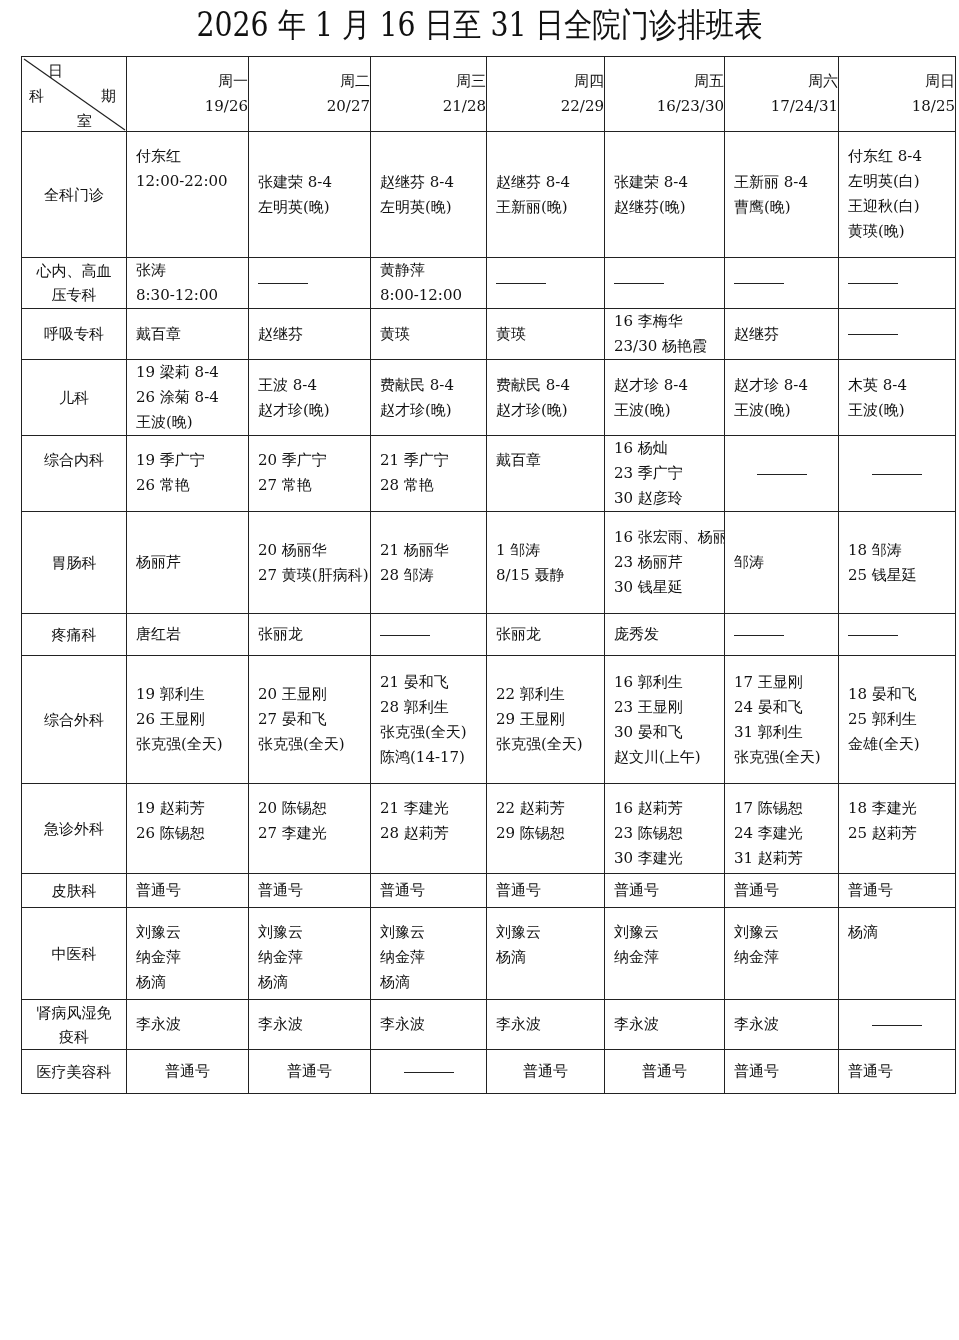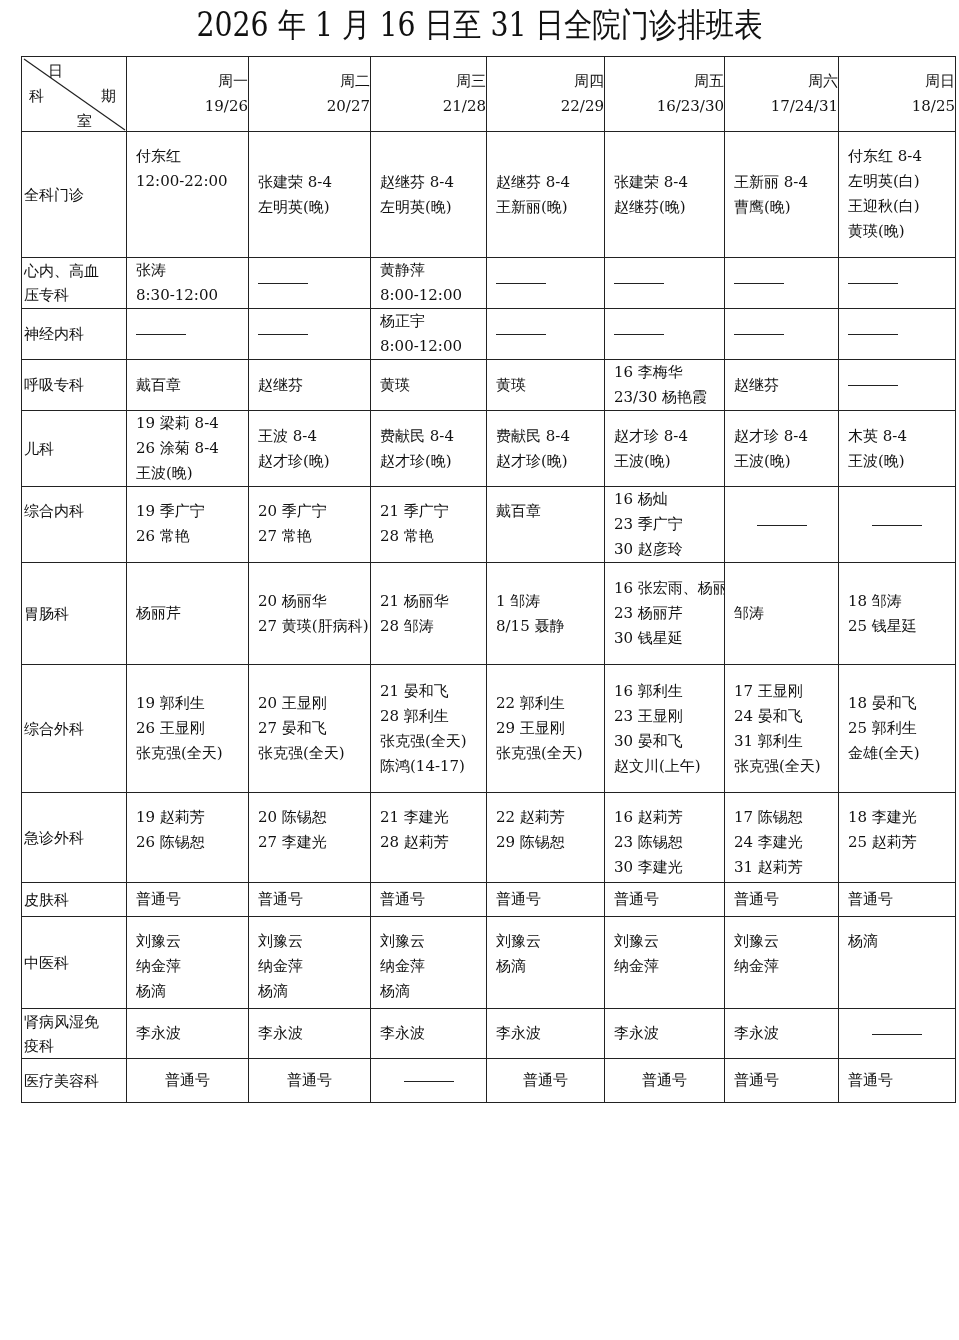--- a/index.html
+++ b/index.html
@@ -6,21 +6,21 @@
   body { width: 959px; height: 1340px; position: relative; overflow: hidden;
          font-family: "DejaVu Serif", "Liberation Serif", serif; color: #111; }
   .title { position: absolute; left: 0; top: 4px; width: 959px; text-align: center;
            font-size: 33px; line-height: 42px; letter-spacing: 0px; color: #111;
            font-family: "DejaVu Serif", serif; transform: scaleX(0.86); transform-origin: center; }
   table.sched { position: absolute; left: 21px; top: 56px; width: 934px;
                 border-collapse: collapse; table-layout: fixed; }
   table.sched td, table.sched th { border: 1.5px solid #222; vertical-align: middle;
                 padding: 0 0 0 9px; font-size: 15px; line-height: 25px; font-weight: normal;
                 text-align: left; overflow: hidden; }
-  table.sched td.dept { padding: 0 2px; font-size: 15px; line-height: 24px; }
+  table.sched td.dept { text-align: center; padding: 0 2px; font-size: 15px; line-height: 24px; }
   table.sched th.day { text-align: right; padding: 0; font-size: 15px; line-height: 25px; }
   .corner { position: relative; padding: 0 !important; }
   .corner svg { position: absolute; left: 0; top: 0; }
   .corner .c1 { position: absolute; left: 26px; top: 2px; font-size: 15px; }
   .corner .c2 { position: absolute; left: 7px; top: 27px; font-size: 15px; }
   .corner .c3 { position: absolute; right: 10px; top: 27px; font-size: 15px; }
   .corner .c4 { position: absolute; left: 55px; top: 52px; font-size: 15px; }
   .line { display: block; white-space: nowrap; }
   .center { text-align: center !important; padding: 0 !important; }
   .dash { display: inline-block; width: 50px; border-top: 1.3px solid #222; vertical-align: middle; }
@@ -130,33 +130,20 @@
         <td>
           <span class="line">黄静萍</span>
           <span class="line">8:00-12:00</span>
         </td>
         <td><span class="dash"></span></td>
         <td><span class="dash"></span></td>
         <td><span class="dash"></span></td>
         <td><span class="dash"></span></td>
       </tr>
       <tr style="height: 51px;">
-        <td class="dept"><span>神经内科</span></td>
-        <td><span class="dash"></span></td>
-        <td><span class="dash"></span></td>
-        <td>
-          <span class="line">杨正宇</span>
-          <span class="line">8:00-12:00</span>
-        </td>
-        <td><span class="dash"></span></td>
-        <td><span class="dash"></span></td>
-        <td><span class="dash"></span></td>
-        <td><span class="dash"></span></td>
-      </tr>
-      <tr style="height: 51px;">
         <td class="dept"><span>呼吸专科</span></td>
         <td>
           <span class="line">戴百章</span>
         </td>
         <td>
           <span class="line">赵继芬</span>
         </td>
         <td>
           <span class="line">黄瑛</span>
         </td>
@@ -251,20 +238,38 @@
           <span class="line">23 杨丽芹</span>
           <span class="line">30 钱星延</span>
         </td>
         <td>
           <span class="line">邹涛</span>
         </td>
         <td>
           <span class="line">18 邹涛</span>
           <span class="line">25 钱星廷</span>
         </td>
+      </tr>
+      <tr style="height: 42px;">
+        <td class="dept"><span>疼痛科</span></td>
+        <td>
+          <span class="line">唐红岩</span>
+        </td>
+        <td>
+          <span class="line">张丽龙</span>
+        </td>
+        <td><span class="dash"></span></td>
+        <td>
+          <span class="line">张丽龙</span>
+        </td>
+        <td>
+          <span class="line">庞秀发</span>
+        </td>
+        <td><span class="dash"></span></td>
+        <td><span class="dash"></span></td>
       </tr>
       <tr style="height: 128px;">
         <td class="dept"><span>综合外科</span></td>
         <td>
           <span class="line">19 郭利生</span>
           <span class="line">26 王显刚</span>
           <span class="line">张克强(全天)</span>
         </td>
         <td>
           <span class="line">20 王显刚</span>

